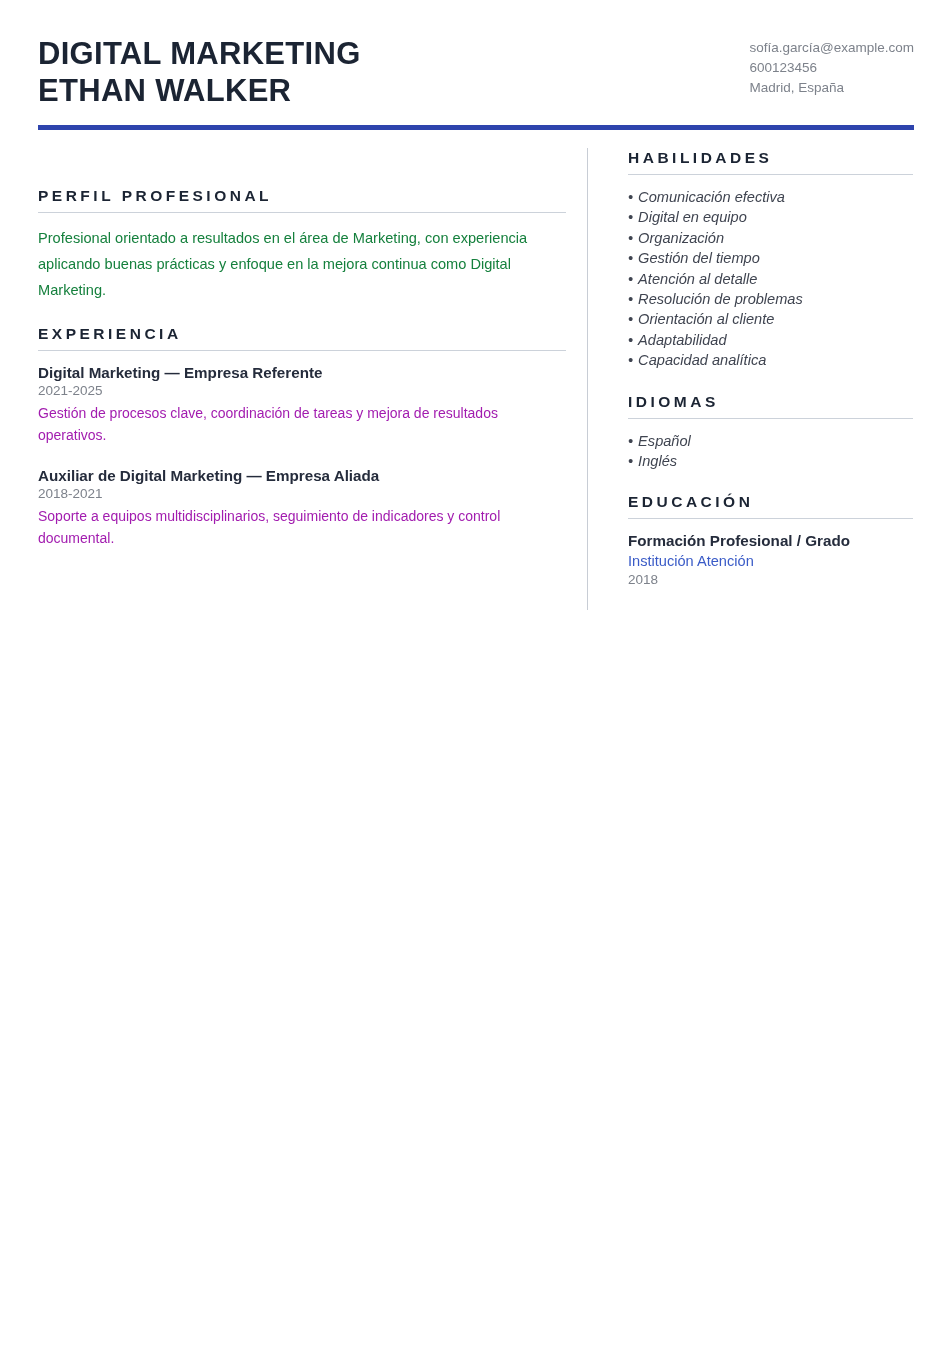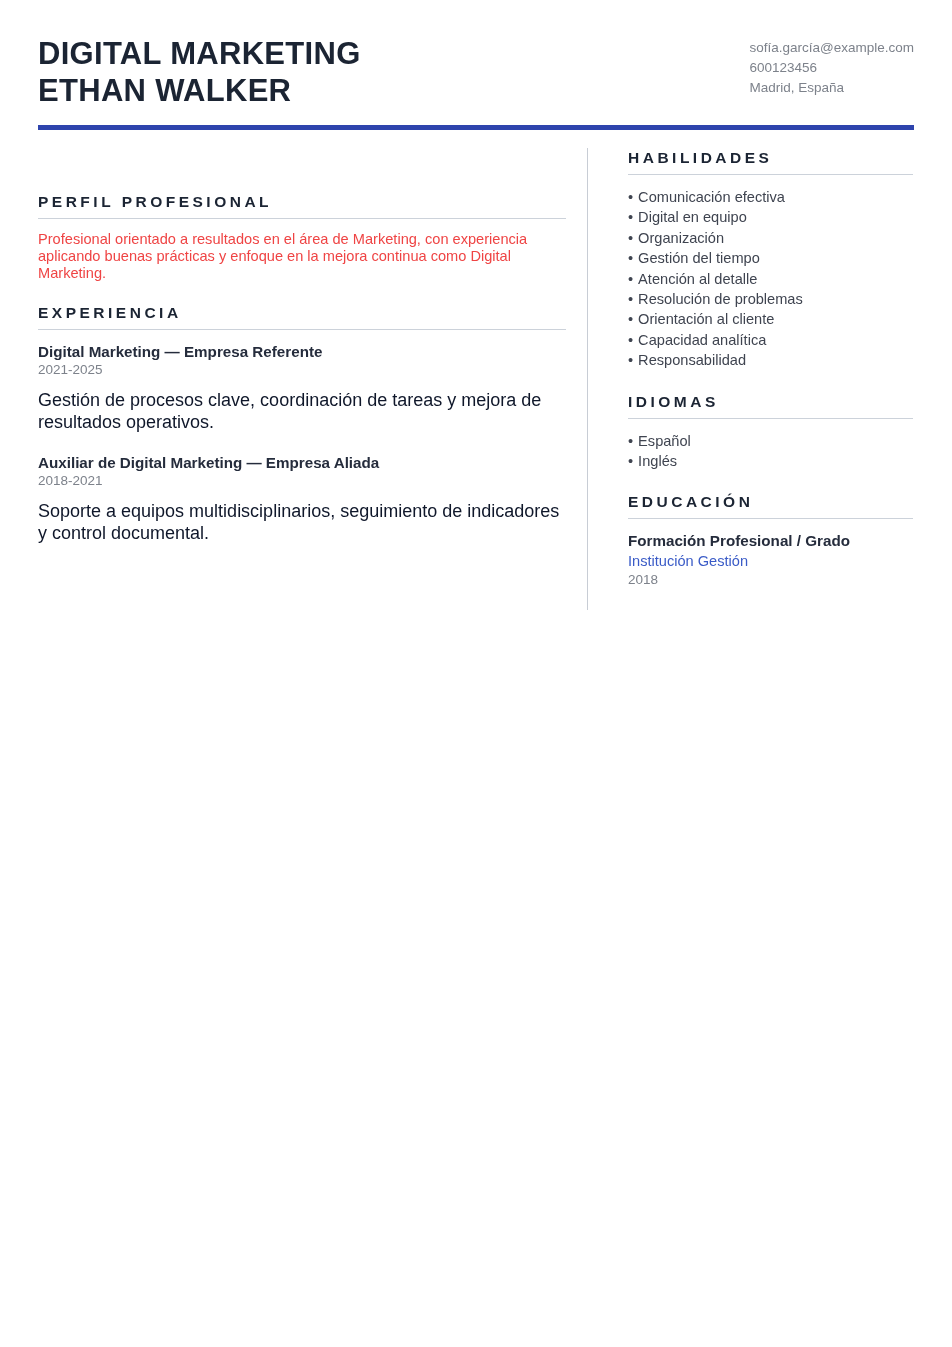--- a/index.html
+++ b/index.html
@@ -55,52 +55,53 @@
     font-weight: 700;
     letter-spacing: 3.5px;
     color: #1b2433;
     padding-bottom: 7px;
     border-bottom: 1px solid #ccd2da;
     margin-bottom: 12px;
   }
   .section { margin-bottom: 22px; }
   .body-text {
     font-size: 14.6px;
-    line-height: 17px;
-    color: #ef4444;
+    line-height: 26px;
+    color: #15803d;
     margin-top: 10px;
   }
 
   
   .job { margin-bottom: 20px; }
   .job:last-child { margin-bottom: 0; }
   .job-title {
     font-size: 15.2px;
     font-weight: 700;
     color: #252c3c;
     line-height: 1.25;
   }
   .job-dates {
     font-size: 13.5px;
     color: #7d828b;
     margin-top: 1px;
   }
   .job-desc {
-    font-size: 18px;
+    font-size: 14px;
     line-height: 22px;
-    color: #0f172a;
-    margin-top: 12px;
+    color: #a21caf;
+    margin-top: 4px;
   }
 
   
   ul.plain-list { list-style: none; margin: 0; padding: 0; }
   ul.plain-list li {
     font-size: 14.6px;
     line-height: 20.4px;
     color: #3f4450;
+    font-style: italic;
   }
   .bullet { margin-right: 5px; }
 
   
   .edu-degree {
     font-size: 15.2px;
     font-weight: 700;
     color: #252c3c;
     line-height: 1.25;
   }
@@ -168,35 +169,35 @@
       <div class="section">
         <div class="section-heading">HABILIDADES</div>
         <ul class="plain-list">
           <li><span class="bullet">•</span><span>Comunicación efectiva</span></li>
           <li><span class="bullet">•</span><span>Digital en equipo</span></li>
           <li><span class="bullet">•</span><span>Organización</span></li>
           <li><span class="bullet">•</span><span>Gestión del tiempo</span></li>
           <li><span class="bullet">•</span><span>Atención al detalle</span></li>
           <li><span class="bullet">•</span><span>Resolución de problemas</span></li>
           <li><span class="bullet">•</span><span>Orientación al cliente</span></li>
+          <li><span class="bullet">•</span><span>Adaptabilidad</span></li>
           <li><span class="bullet">•</span><span>Capacidad analítica</span></li>
-          <li><span class="bullet">•</span><span>Responsabilidad</span></li>
         </ul>
       </div>
 
       <div class="section">
         <div class="section-heading">IDIOMAS</div>
         <ul class="plain-list">
           <li><span class="bullet">•</span><span>Español</span></li>
           <li><span class="bullet">•</span><span>Inglés</span></li>
         </ul>
       </div>
 
       <div class="section">
         <div class="section-heading">EDUCACIÓN</div>
         <div class="edu-degree">Formación Profesional / Grado</div>
-        <div class="edu-institution">Institución Gestión</div>
+        <div class="edu-institution">Institución Atención</div>
         <div class="edu-year">2018</div>
       </div>
 
     </div>
   </div>
 </div>
 
 </body></html>

